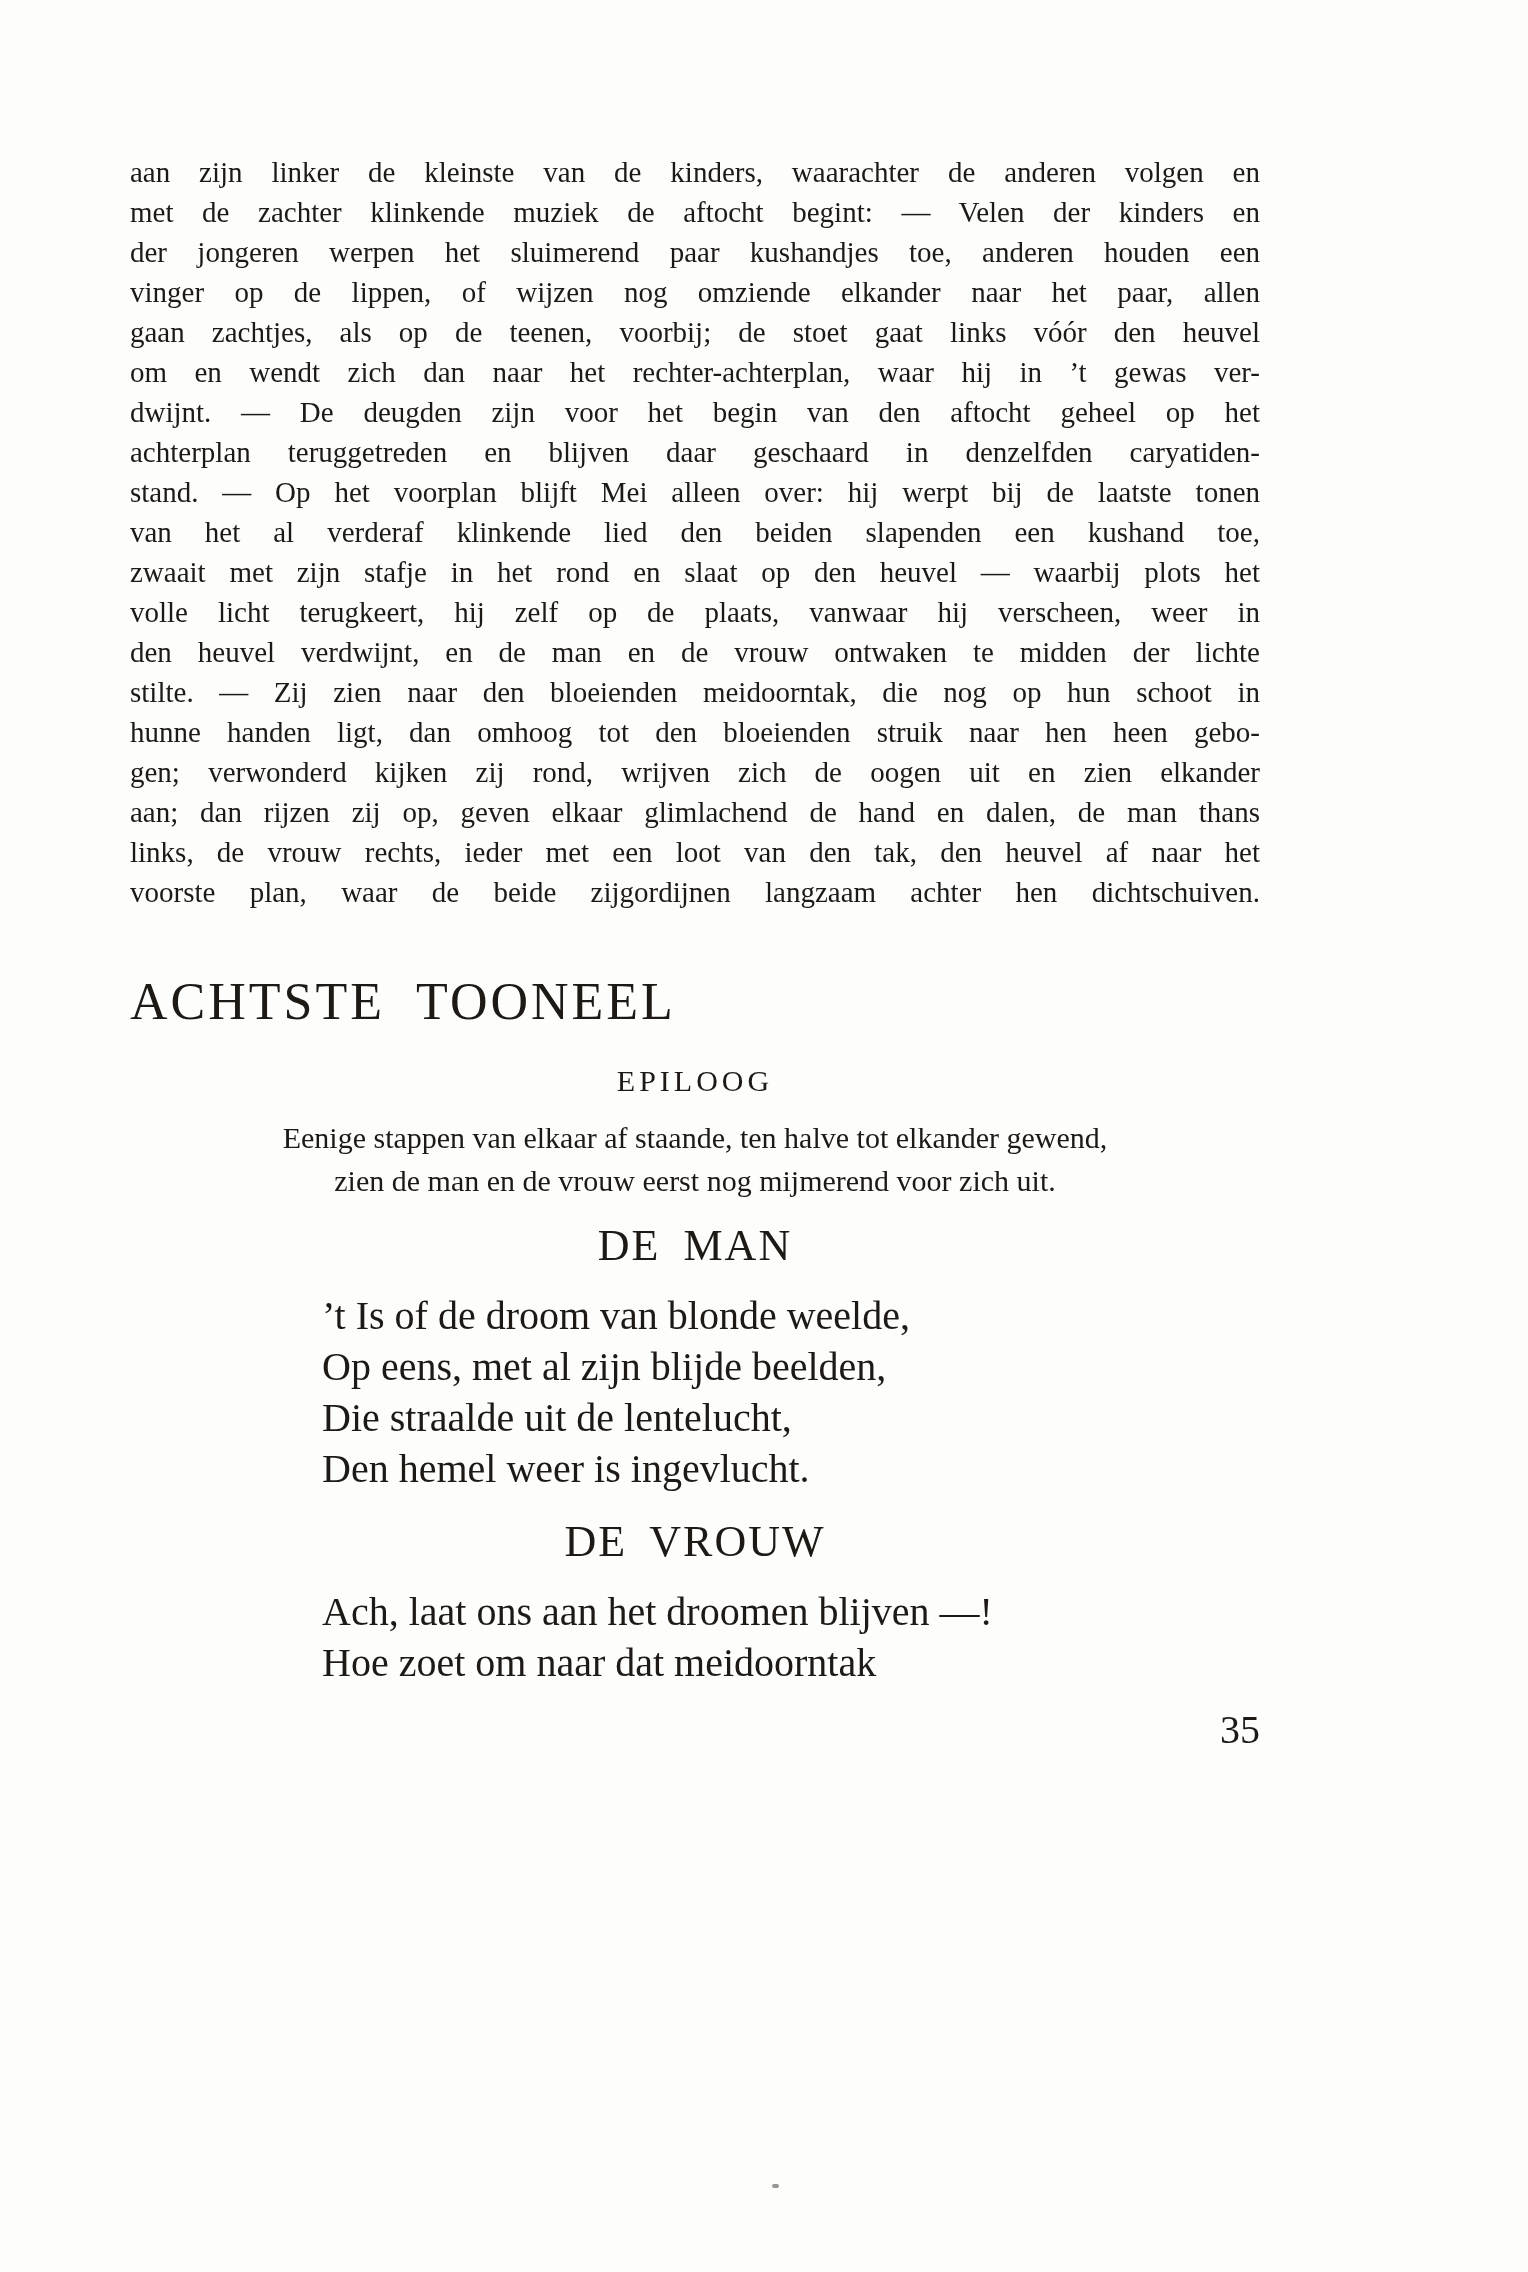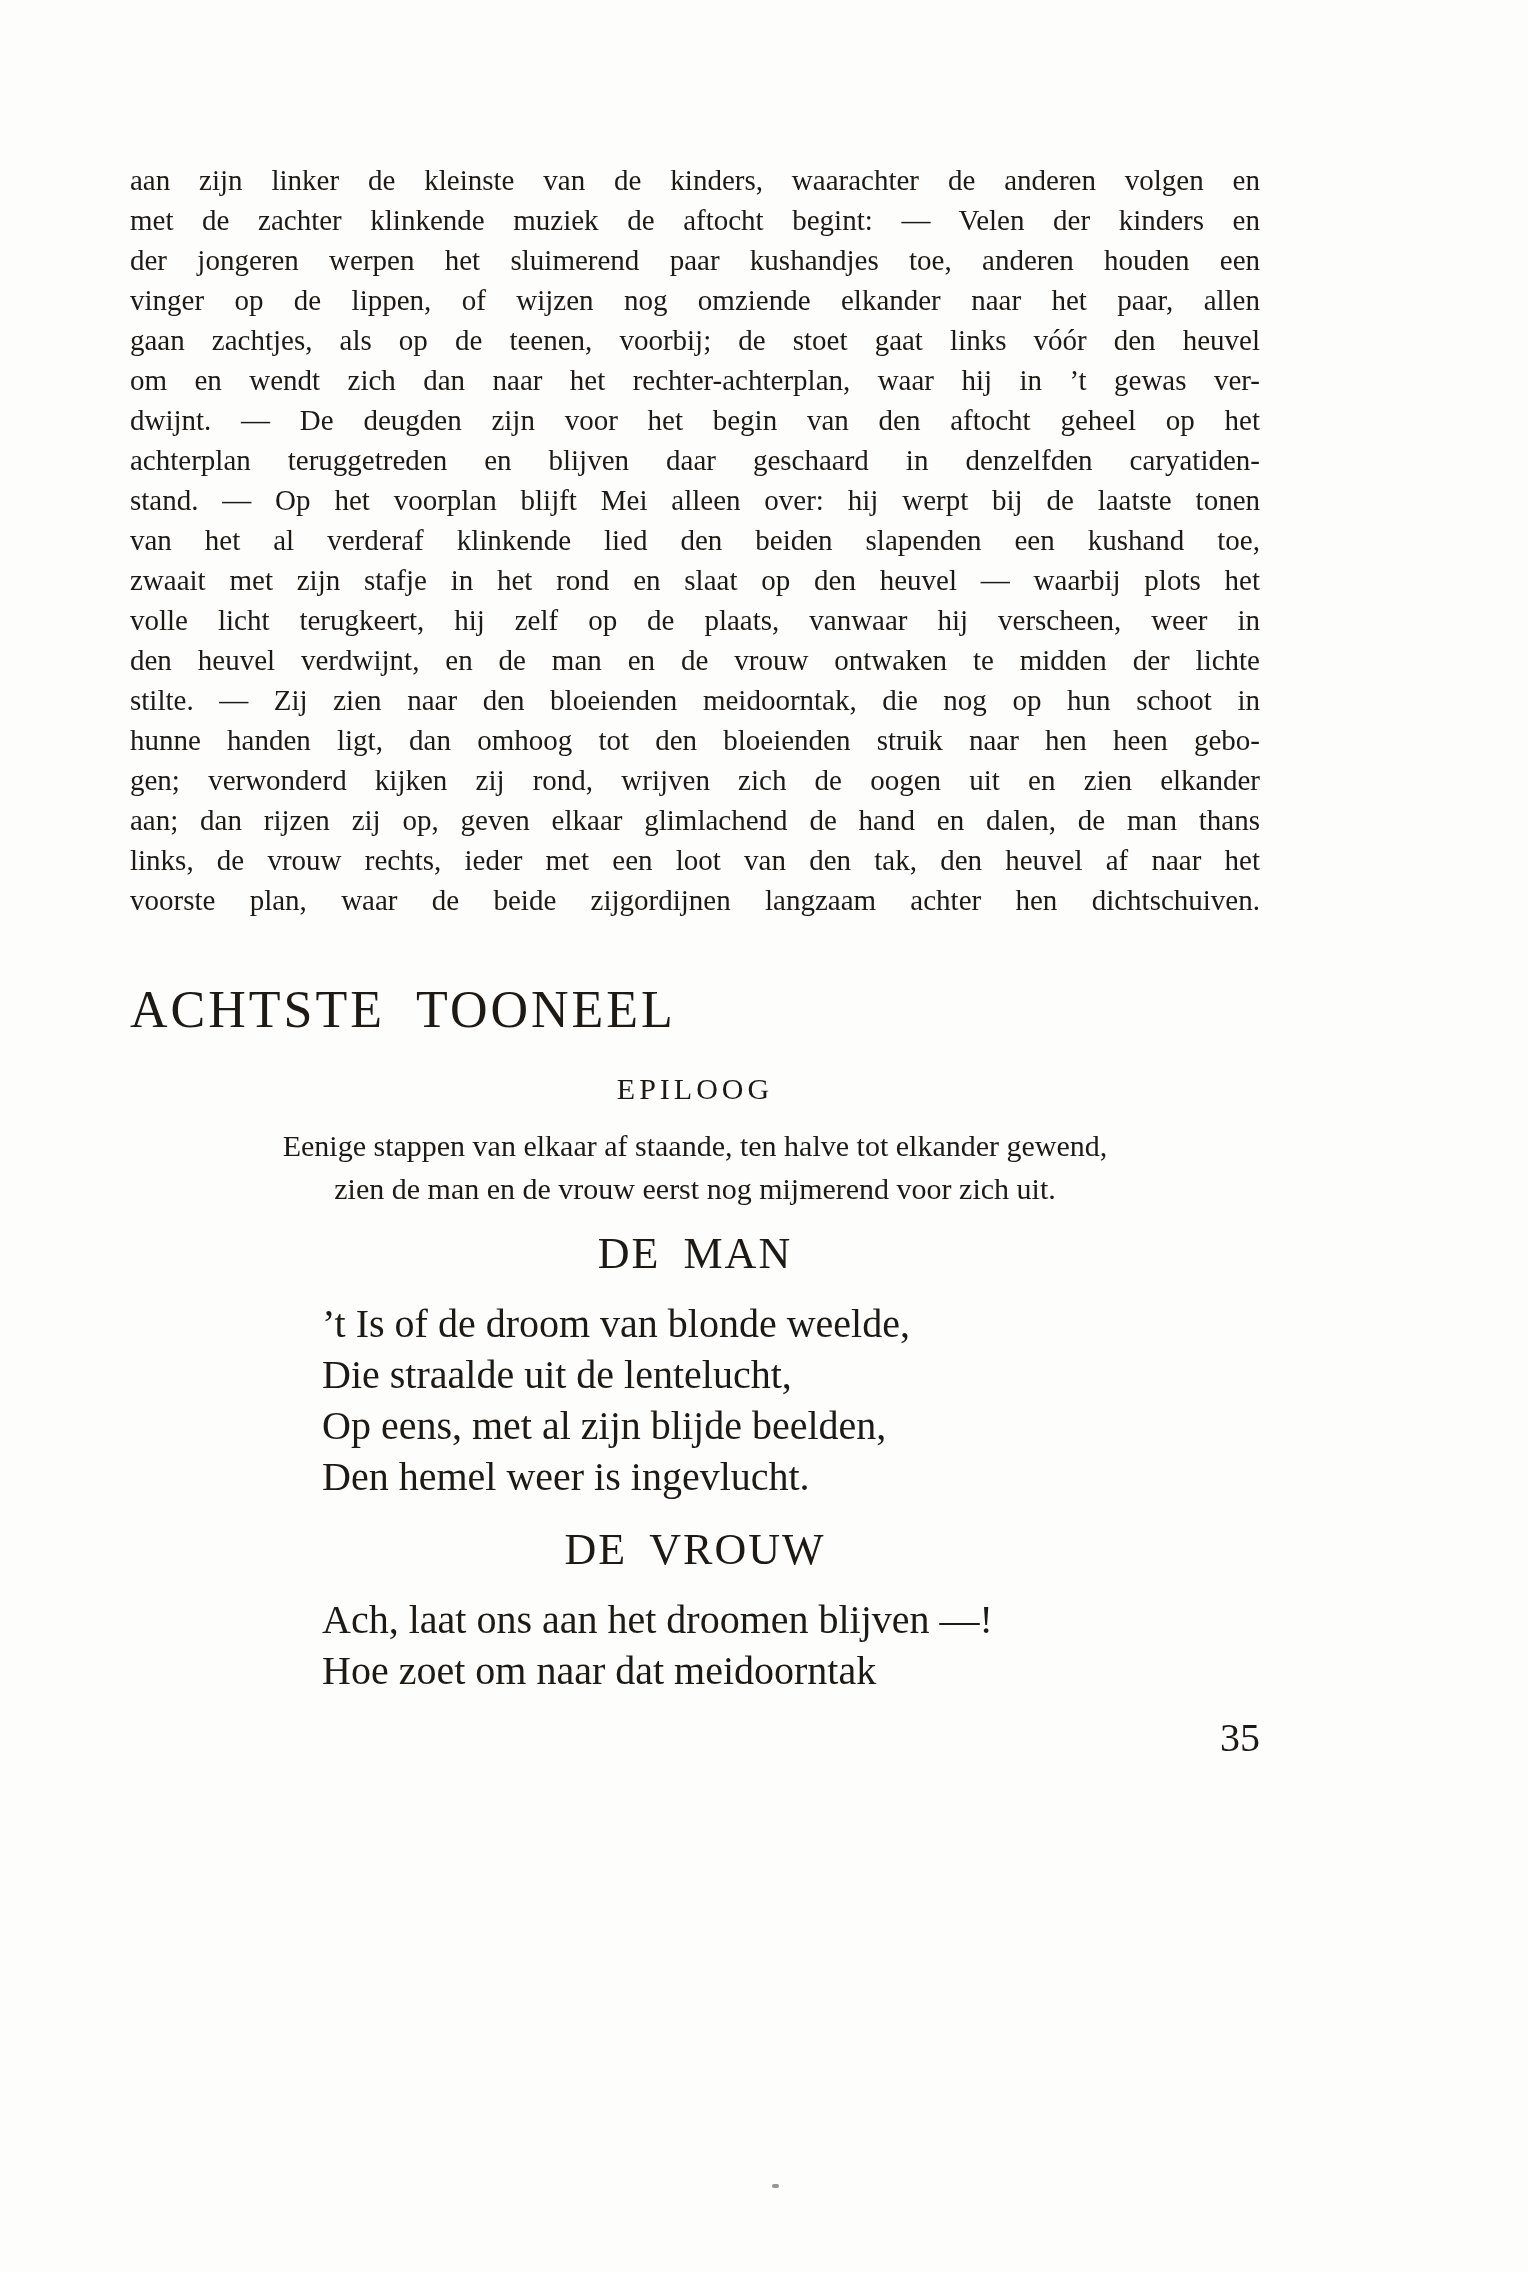--- a/index.html
+++ b/index.html
@@ -9,21 +9,21 @@
     height: 2272px;
     background: #fdfdfb;
     color: #1d1a16;
     font-family: "Liberation Serif", "DejaVu Serif", serif;
     position: relative;
     overflow: hidden;
   }
   .content {
     position: absolute;
     left: 130px;
-    top: 160px;
+    top: 152px;
     width: 1130px;
     font-family: Liberation Serif, serif;
   }
   
   .para { width: 100%; }
   .jline {
     font-size: 29px;
     line-height: 40px;
     height: 40px;
     overflow: hidden;
@@ -118,22 +118,22 @@
 
   <div class="scene-direction">
     <div class="cline">Eenige stappen van elkaar af staande, ten halve tot elkander gewend,</div>
     <div class="cline">zien de man en de vrouw eerst nog mijmerend voor zich uit.</div>
   </div>
 
   <div class="speech">
     <h3 class="speaker speaker-man">DE MAN</h3>
     <div class="verse">
       <div class="vline">’t Is of de droom van blonde weelde,</div>
+      <div class="vline">Op eens, met al zijn blijde beelden,</div>
       <div class="vline">Die straalde uit de lentelucht,</div>
-      <div class="vline">Op eens, met al zijn blijde beelden,</div>
       <div class="vline">Den hemel weer is ingevlucht.</div>
     </div>
   </div>
 
   <div class="speech">
     <h3 class="speaker speaker-vrouw">DE VROUW</h3>
     <div class="verse">
       <div class="vline">Ach, laat ons aan het droomen blijven —!</div>
       <div class="vline">Hoe zoet om naar dat meidoorntak</div>
     </div>

